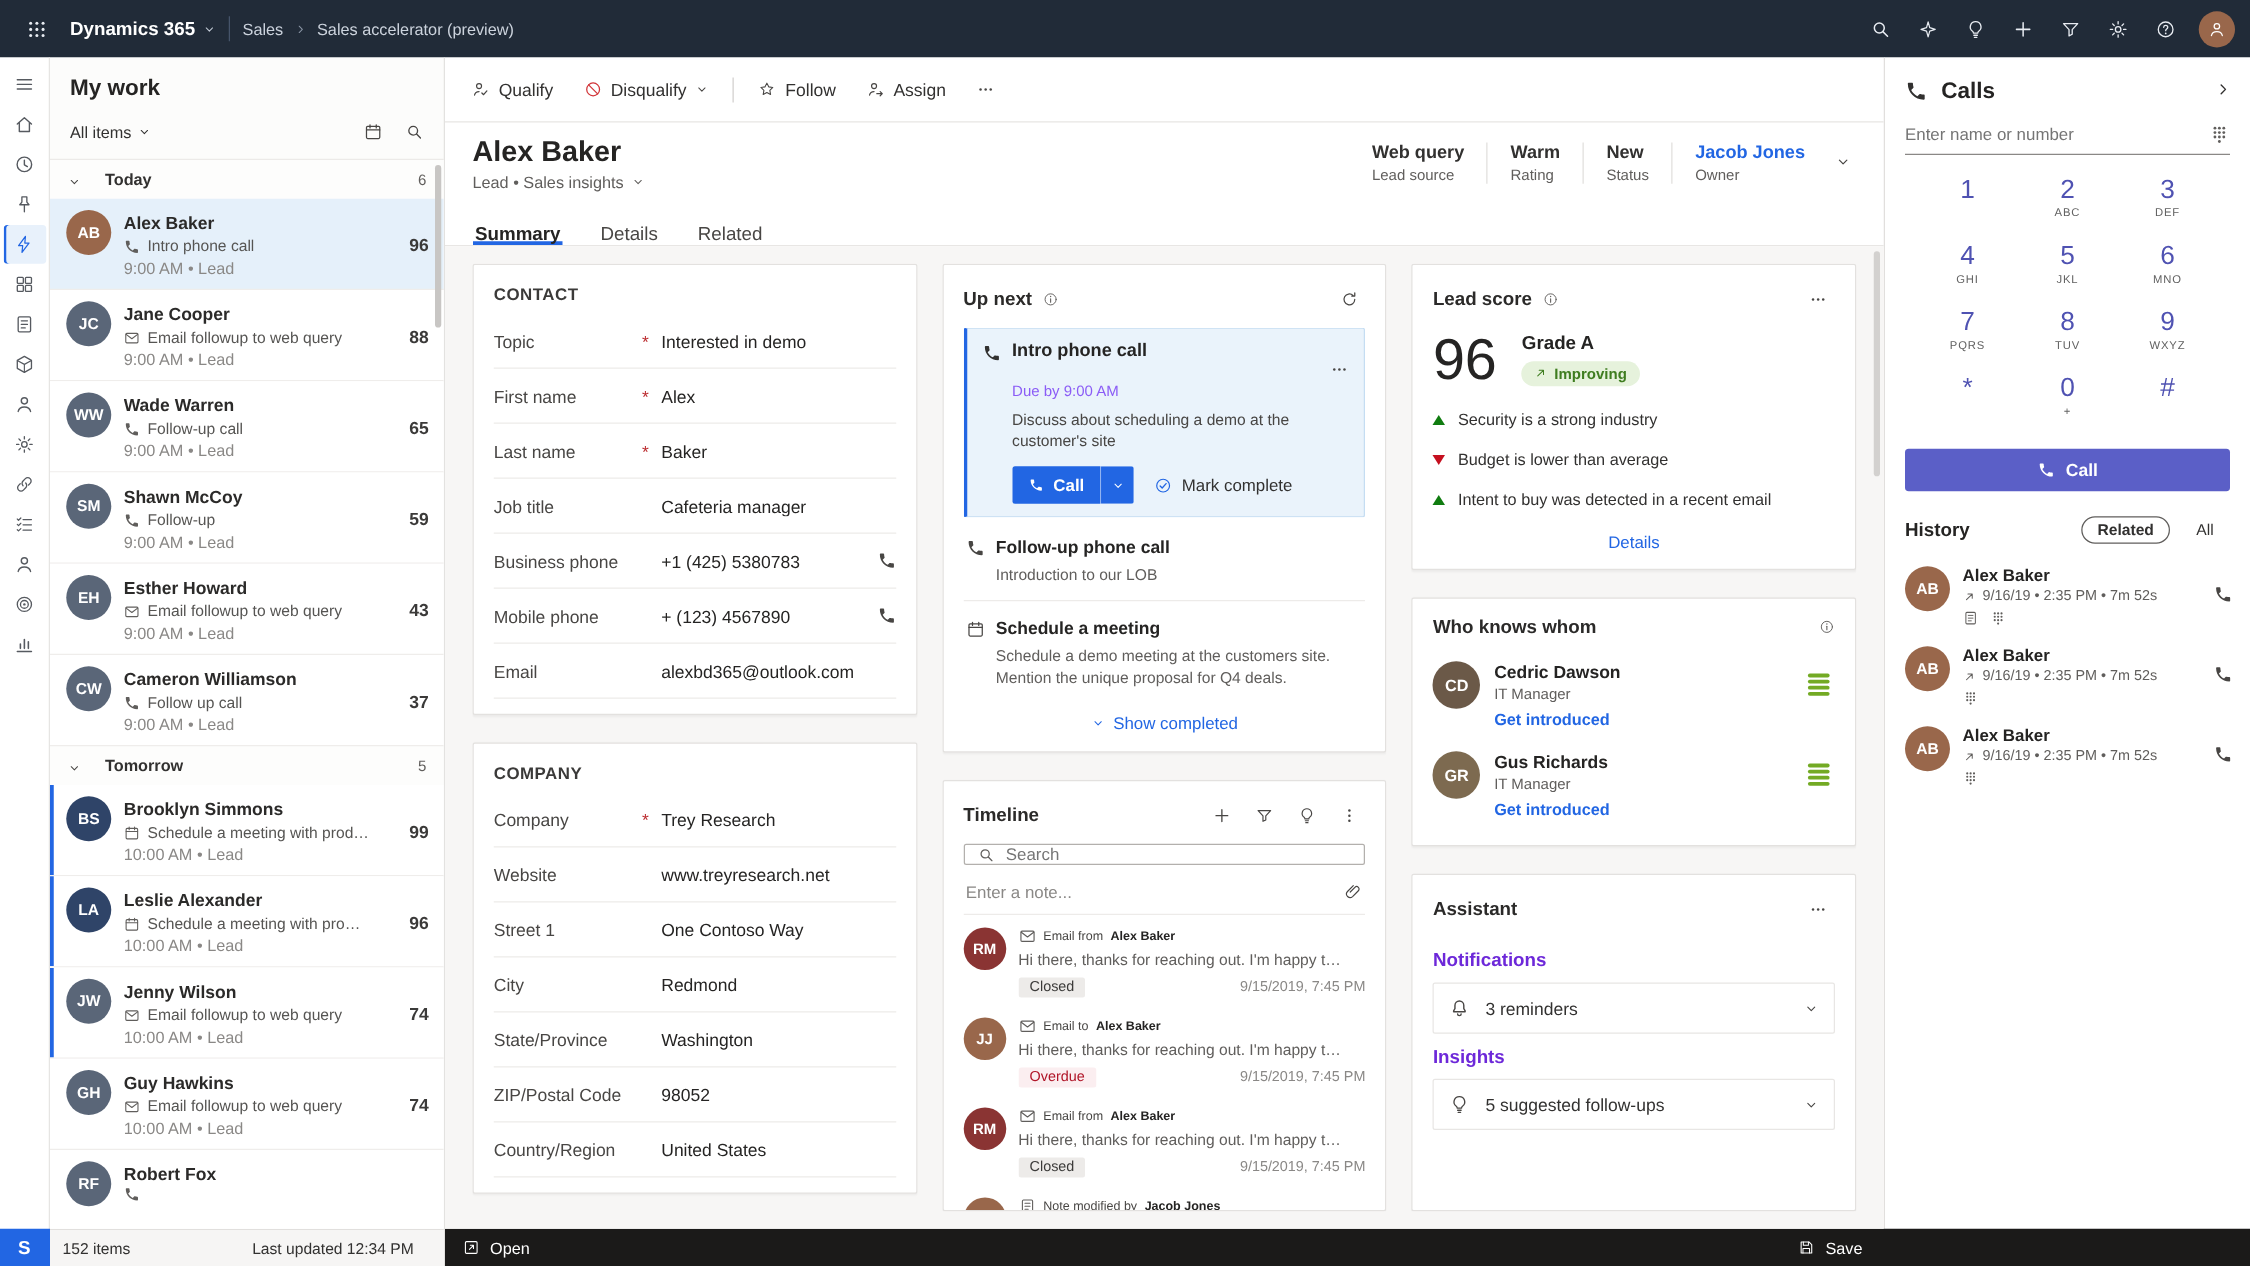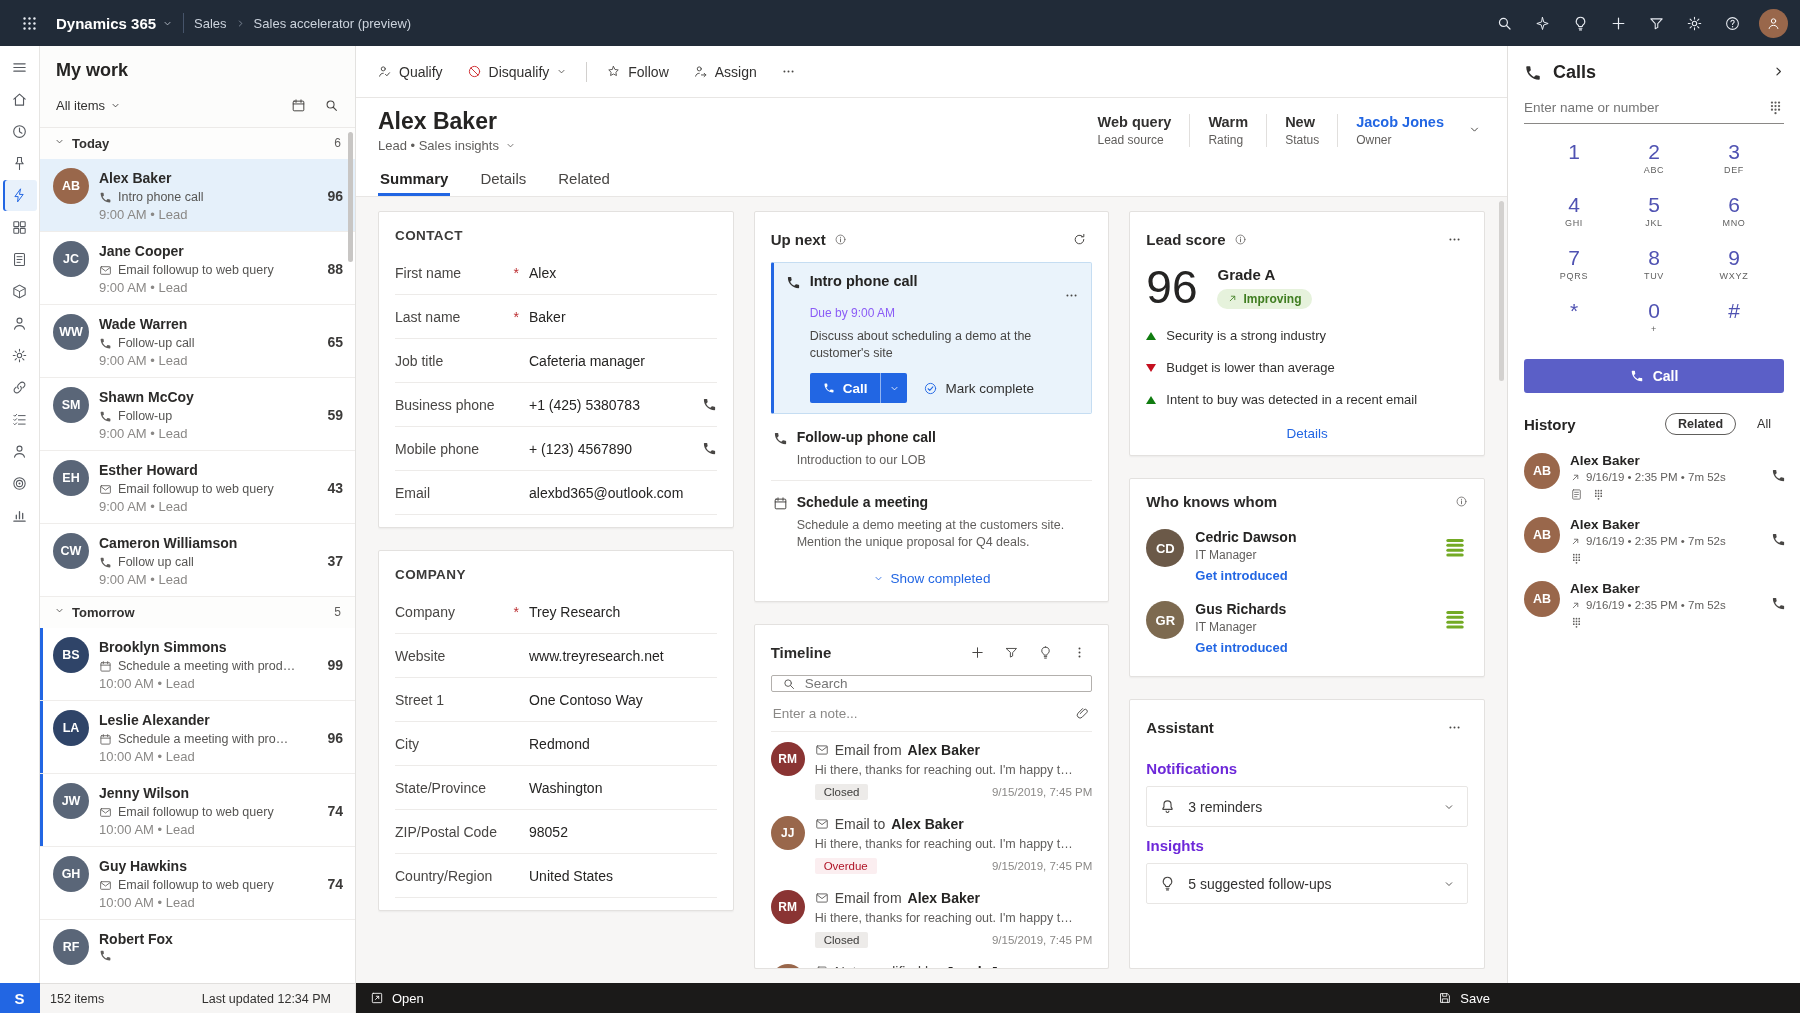--- a/index.html
+++ b/index.html
@@ -31,21 +31,21 @@
   .rail-btn{width:34px;height:31px;display:flex;align-items:center;justify-content:center;color:#565a60;border-radius:3px}
   .rail-btn.active{color:#2266e3;background:#e8f1fb;box-shadow:inset 2px 0 0 #2266e3}
   .rail-badge{margin-top:auto;width:40px;height:30px;background:#2266e3;color:#fff;display:flex;align-items:center;justify-content:center;font-weight:700;font-size:15px}
   
   .worklist{width:316px;flex:none;background:#fcfcfb;border-right:1px solid #e3e2e0;display:flex;flex-direction:column;min-height:0}
   .wl-title{font-size:18px;font-weight:700;color:#252423;padding:14px 16px 8px}
   .wl-filter{display:flex;align-items:center;gap:5px;padding:2px 10px 8px 16px;font-size:13px;color:#323130}
   .wl-filter .sp{flex:1}
   .wl-hib{width:28px;height:28px;display:flex;align-items:center;justify-content:center;color:#484644}
   .wl-list{flex:1;min-height:0;overflow:hidden;border-top:1px solid #eceae8;position:relative;background:#fdfdfc}
-  .wl-group{display:flex;align-items:flex-start;gap:7px;padding:8px 14px;font-size:13px;font-weight:700;color:#323130}
+  .wl-group{display:flex;align-items:flex-end;gap:19px;padding:8px 14px;font-size:13px;font-weight:700;color:#323130}
   .wl-group .ic{color:#484644}
   .wl-count{margin-left:auto;font-weight:400;color:#605e5c;font-size:12px}
   .wl-item{display:flex;gap:10px;padding:9px 12px 0 13px;height:73px;border-bottom:1px solid #efedeb;position:relative;background:#fff}
   .wl-item.selected{background:#e5f0fa}
   .wl-item.accent{box-shadow:inset 3px 0 0 #2266e3}
   .avatar{border-radius:50%;color:#fff;display:flex;align-items:center;justify-content:center;font-weight:700;flex:none;background:#5a6678}
   .av-36{width:36px;height:36px;font-size:12.5px}
   .av-34{width:34px;height:34px;font-size:12px}
   .av-38{width:38px;height:38px;font-size:13px}
   .wl-mid{flex:1;min-width:0;padding-top:1px}
@@ -75,21 +75,21 @@
   .lh-sub .ic{color:#605e5c}
   .lh-stats{margin-left:auto;display:flex;align-items:center}
   .stat{padding:0 18px}
   .stat + .stat{border-left:1px solid #e1dfdd}
   .stat-v{font-size:14.5px;font-weight:700;color:#323130;white-space:nowrap}
   .stat-v.link{color:#2266e3}
   .stat-l{font-size:12px;color:#605e5c;margin-top:3px}
   .lh-chev{color:#484644;padding:4px;margin-left:2px}
   
   .tabs{display:flex;gap:28px;padding:0 22px;height:36px;flex:none;border-bottom:1px solid #e8e6e4}
-  .tab{font-size:15px;color:#484644;display:flex;align-items:center;padding:0 2px}
+  .tab{font-size:15px;color:#484644;display:flex;align-items:flex-end;padding:0 2px}
   .tab.active{font-weight:700;color:#252423;box-shadow:inset 0 -3px 0 #2266e3}
   
   .content{flex:1;min-height:0;display:flex;gap:20px;padding:14px 22px;background:#f7f6f5;overflow:hidden;position:relative}
   .content-scroll{position:absolute;top:4px;right:3px;width:5px;height:180px;border-radius:3px;background:#d3d1cf}
   .col{display:flex;flex-direction:column;gap:22px;width:calc((100% - 40px)/3);min-width:0;overflow:hidden}
   .card{background:#fff;border:1px solid #e3e1df;border-radius:2px;box-shadow:0 1px 2px rgba(0,0,0,.05);padding:12px 16px;display:flex;flex-direction:column;min-height:0;flex:none}
   .card.grow{flex:1;overflow:hidden}
   .card-title{font-size:13.5px;font-weight:700;color:#3b3a39;letter-spacing:.4px;padding:4px 0 8px}
   .card-head{display:flex;align-items:center;gap:8px;padding:2px 0 10px}
   .card-head h2{font-size:15px;font-weight:700;color:#2b2a29}
@@ -123,21 +123,21 @@
   .un-div{border-top:1px solid #edebe9;margin:2px 0}
   .show-completed{display:flex;align-items:center;justify-content:center;gap:7px;color:#2266e3;font-size:13.5px;padding:11px 0 3px}
   
   .tl-search{display:flex;align-items:center;gap:9px;border:1px solid #b3b0ad;border-radius:2px;height:32px;padding:0 10px;margin-bottom:9px}
   .tl-search .ic{color:#605e5c}
   .tl-search input{flex:1;border:none;outline:none;background:transparent;font-size:13.5px;min-width:0}
   .tl-note{display:flex;align-items:center;border-bottom:1px solid #edebe9;padding:5px 2px 10px;color:#8a8886;font-size:13.5px}
   .tl-note .ic{margin-left:auto;color:#484644}
   .tl-entry{display:flex;gap:10px;padding:10px 0 6px}
   .tl-body{flex:1;min-width:0}
-  .tl-line1{display:flex;align-items:center;gap:6px;font-size:14px}
+  .tl-line1{display:flex;align-items:center;gap:6px;font-size:10px}
   .tl-line1 .ic{color:#605e5c}
   .tl-action{color:#484644}
   .tl-actor{font-weight:700;color:#252423}
   .tl-preview{font-size:12.5px;color:#605e5c;margin-top:5px;white-space:nowrap;overflow:hidden;text-overflow:ellipsis}
   .tl-line3{display:flex;align-items:center;margin-top:7px}
   .badge{font-size:11.5px;padding:2px 9px;border-radius:2px;background:#edebe9;color:#3b3a39}
   .badge.overdue{background:#fbeef0;color:#b01427}
   .tl-date{margin-left:auto;font-size:11.5px;color:#8a8886}
   
   .ls-top{display:flex;align-items:center;gap:20px;padding:0 0 8px}
@@ -808,20 +808,25 @@
               </button>
             </div>
 
           <div class="content">
 
             <div class="col">
               <section class="card">
                 <h2 class="card-title">CONTACT</h2>
                 <div>
 
+                <div class="field">
+                    <span class="f-label req">Topic</span>
+                    <span class="f-value">Interested in demo</span>
+
+                  </div>
                     <div class="field">
                     <span class="f-label req">First name</span>
                     <span class="f-value">Alex</span>
 
                   </div>
                     <div class="field">
                     <span class="f-label req">Last name</span>
                     <span class="f-value">Baker</span>
 
                   </div>

